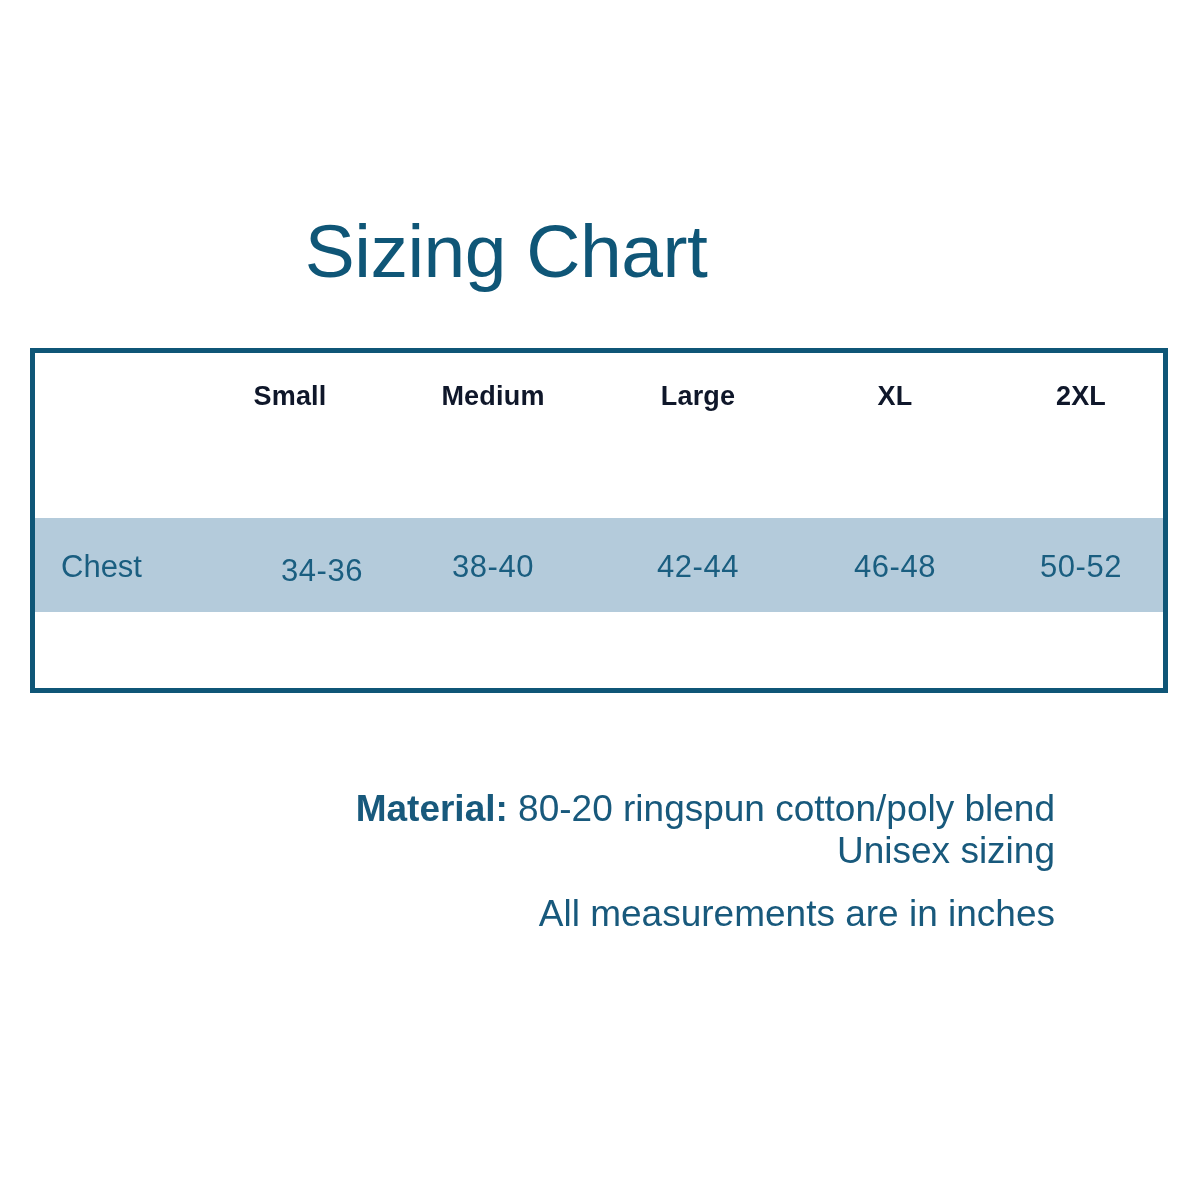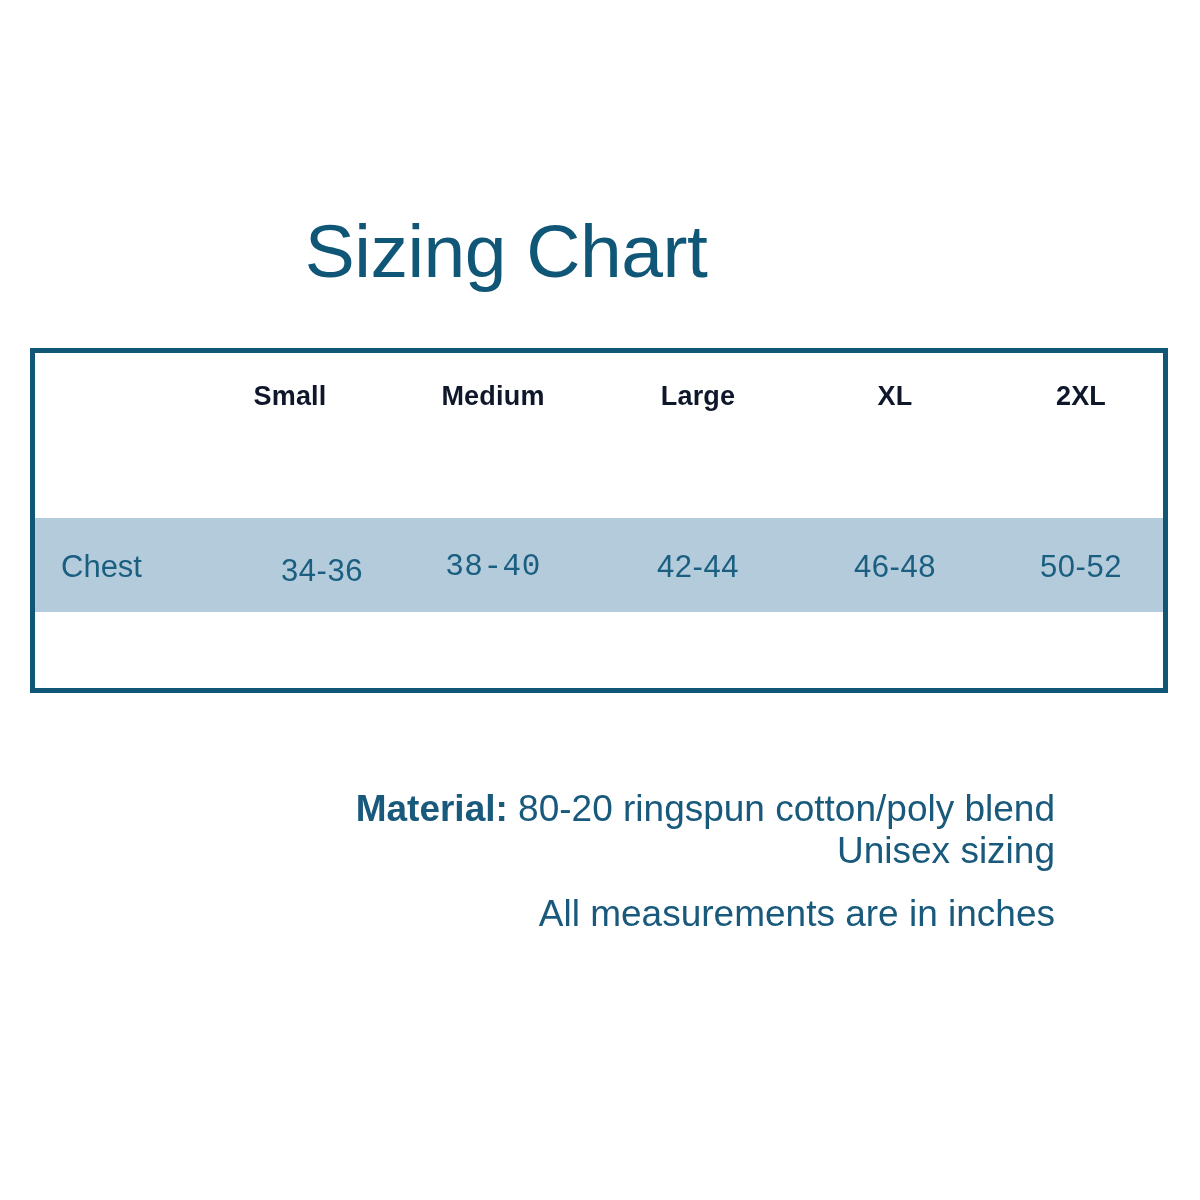--- a/index.html
+++ b/index.html
@@ -131,21 +131,21 @@
       <div class="row-band highlight"></div>
 
       <div class="cell header-cell" style="left:255px; top:43px;">Small</div>
       <div class="cell header-cell" style="left:458px; top:43px;">Medium</div>
       <div class="cell header-cell" style="left:663px; top:43px;">Large</div>
       <div class="cell header-cell" style="left:860px; top:43px;">XL</div>
       <div class="cell header-cell" style="left:1046px; top:43px;">2XL</div>
 
       <div class="cell left-label row-label" style="left:26px; top:213px;">Chest</div>
       <div class="cell data-cell" style="left:255px; top:217px;margin-left:32px;">34-36</div>
-      <div class="cell data-cell" style="left:458px; top:213px;font-family:Liberation Mono, monospace;">38-40</div>
+      <div class="cell data-cell" style="left:458px; top:213px;">38-40</div>
       <div class="cell data-cell" style="left:663px; top:213px;">42-44</div>
       <div class="cell data-cell" style="left:860px; top:213px;text-align:center;">46-48</div>
       <div class="cell data-cell" style="left:1046px; top:213px;">50-52</div>
 
     </div>
   </div>
 
   <div class="notes">
     <div class="note-line"><span class="strong">Material:</span><span>&nbsp;</span><span>80-20 ringspun cotton/poly blend</span></div>
     <div class="note-line">Unisex sizing</div>

